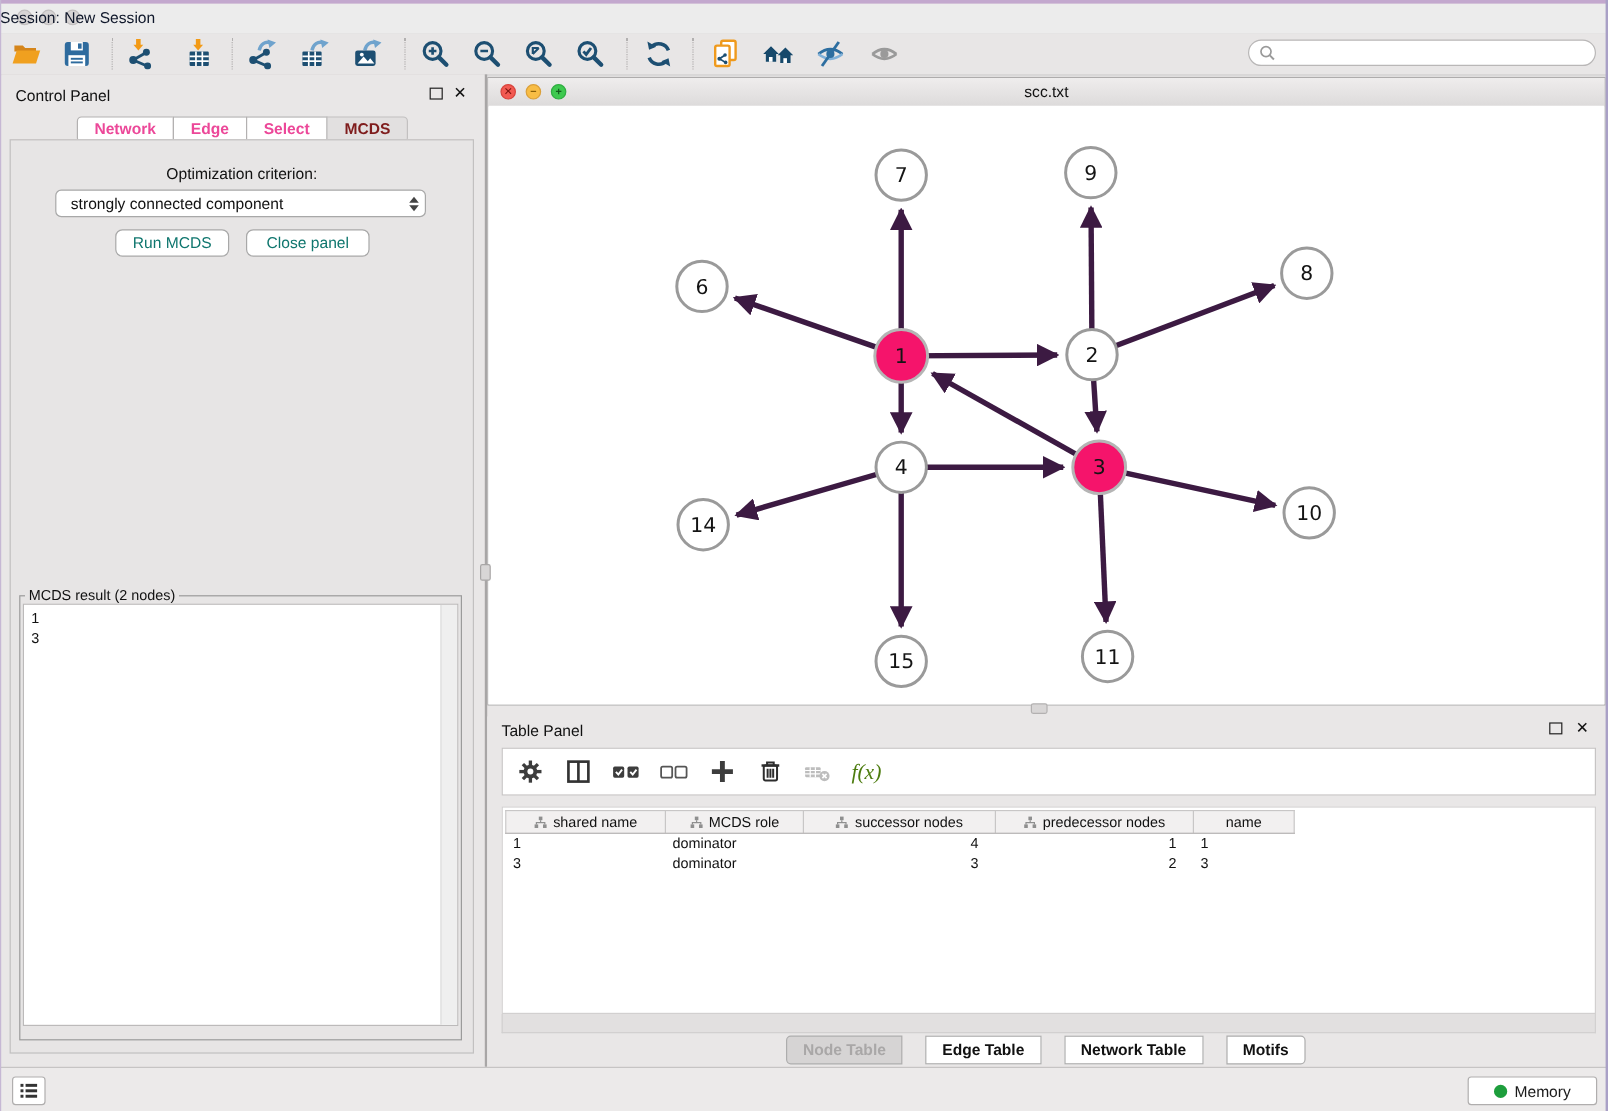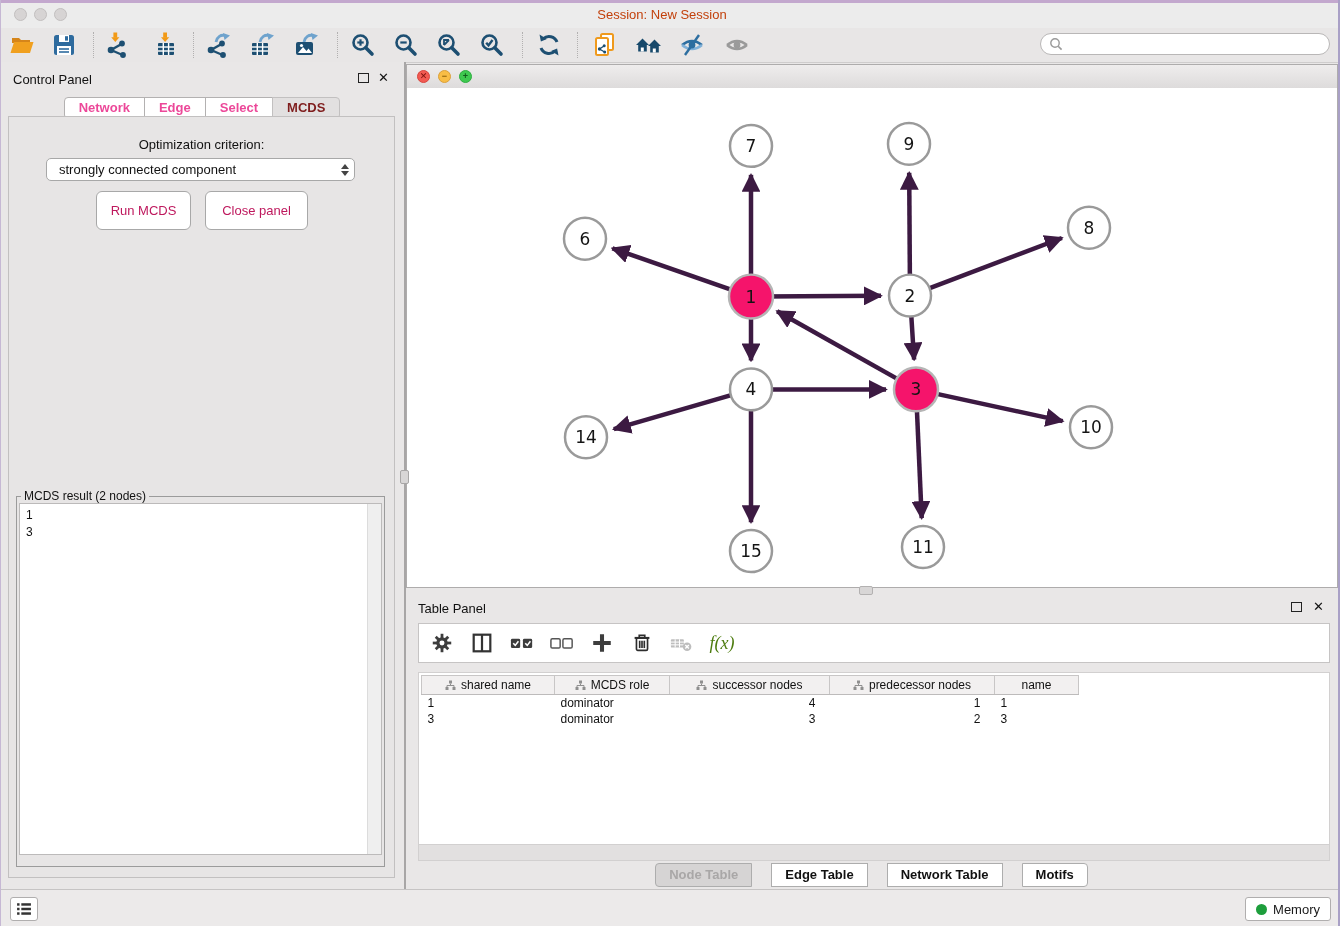--- a/index.html
+++ b/index.html
@@ -4,21 +4,21 @@
 <style>
   html,body{margin:0;padding:0;background:#555;}
   #app{position:relative;width:1340px;height:926px;background:#e9e7e7;overflow:hidden;
        font-family:"Liberation Sans","DejaVu Sans",sans-serif;font-size:13px;color:#1a1a1a;}
   .frame-top{position:absolute;left:0;top:0;right:0;height:3px;background:#c3a8ce;z-index:60;}
   .frame-right{position:absolute;right:0;top:0;width:2px;height:100%;background:#a9a0c6;z-index:60;}
   .frame-left{position:absolute;left:0;top:0;width:1px;height:100%;background:#c6b8d4;z-index:60;}
 
   
   .titlebar{position:absolute;left:0;top:3px;right:0;height:25px;background:#ececec;border-bottom:1px solid #d8d6d6;}
-  .titlebar .title{position:absolute;left:0;right:16px;top:4px;text-align:center;color:#c2410c;font-size:13px;}
+  .titlebar .title{position:absolute;left:0;right:16px;top:4px;color:#0f172a;font-size:13px;}
   .tl{position:absolute;top:5px;width:13px;height:13px;border-radius:50%;}
   .tl-gray{background:#d7d4d4;border:1px solid #c2bfbf;box-sizing:border-box;}
 
   
   .toolbar{position:absolute;left:0;top:28px;right:0;height:34px;background:#e8e6e6;border-bottom:1px solid #cfcdcd;}
   .tbicon{position:absolute;top:3px;width:28px;height:28px;display:flex;align-items:center;justify-content:center;}
   .tbsep{position:absolute;top:4px;width:0;height:26px;border-left:1px dotted #b2b0b0;}
   .searchbox{position:absolute;left:1040px;top:5px;width:290px;height:22px;background:#fff;border:1px solid #b9b7b7;border-radius:12px;display:flex;align-items:center;padding-left:8px;box-sizing:border-box;}
 
   
@@ -31,21 +31,21 @@
   .tab:first-child{border-top-left-radius:4px;border-bottom-left-radius:4px;}
   .tab:last-child{border-top-right-radius:4px;border-bottom-right-radius:4px;}
   .tab.disabled-active{background:#e2e0e0;color:#7f1d1d;border-color:#c2c0c0;}
   .cpane{position:absolute;left:7px;top:54px;width:387px;height:762px;background:#e7e5e5;border:1px solid #c2c0c0;box-sizing:border-box;}
   .optlabel{position:absolute;left:0;right:0;top:20px;text-align:center;font-size:13px;color:#111;}
   .selectbox{position:absolute;left:37px;top:41px;width:309px;height:23px;background:#fff;border:1px solid #a8a8a8;border-radius:5px;box-sizing:border-box;display:flex;align-items:center;}
   .selectbox .val{padding-left:12px;font-size:13px;color:#111;flex:1;}
   .stepper{width:18px;height:100%;display:flex;flex-direction:column;align-items:center;justify-content:center;gap:2px;border-left:0;}
   .tri-up{width:0;height:0;border-left:4px solid transparent;border-right:4px solid transparent;border-bottom:5px solid #444;}
   .tri-dn{width:0;height:0;border-left:4px solid transparent;border-right:4px solid transparent;border-top:5px solid #444;}
-  .btn{position:absolute;height:39px;background:#fff;border:1px solid #a8a8a8;border-radius:6px;font-size:13px;color:#be185d;display:flex;align-items:center;justify-content:center;box-sizing:border-box;}
+  .btn{position:absolute;height:23px;background:#fff;border:1px solid #a8a8a8;border-radius:6px;font-size:13px;color:#0f766e;display:flex;align-items:center;justify-content:center;box-sizing:border-box;}
   .resultset{position:absolute;left:7px;top:372px;width:369px;height:378px;border:1px solid #9b9b9b;margin:0;padding:0 2px 2px 2px;box-sizing:border-box;background:transparent;}
   .resultset legend{font-size:12px;color:#111;padding:0 3px;margin-left:2px;}
   .resultbox{position:relative;width:100%;height:352px;background:#fff;border:1px solid #bcbaba;box-sizing:border-box;overflow:hidden;}
   .resultbox .lines{padding:3px 6px;font-size:12px;line-height:17px;color:#111;}
   .scrolltrack{position:absolute;right:0;top:0;bottom:0;width:13px;background:#efefef;border-left:1px solid #dcdcdc;}
 
   
   .vsplit{position:absolute;left:404px;top:62px;width:2px;height:828px;background:#a8a6a6;}
   .vgrip{position:absolute;left:400px;top:470px;width:9px;height:14px;background:#d8d6d6;border:1px solid #a8a6a6;border-radius:2px;box-sizing:border-box;z-index:5;}
   .hgrip{position:absolute;left:859px;top:586px;width:14px;height:9px;background:#d8d6d6;border:1px solid #b3b1b1;border-radius:2px;box-sizing:border-box;z-index:5;}
@@ -313,20 +313,21 @@
   </div>
 
   <div class="vsplit"></div>
   <div class="vgrip"></div>
 
   <div class="netwin">
     <div class="netbar">
       <span class="nl" style="left:10px;background:#f25a52;border:1px solid #d8453e;color:#7c100c">✕</span>
       <span class="nl" style="left:31px;background:#f8bd45;border:1px solid #dba03a;color:#8a5f07">−</span>
       <span class="nl" style="left:52px;background:#3ec94f;border:1px solid #2fae41;color:#125d1d">+</span>
+      <div class="title">scc.txt</div>
     </div>
     <div class="netcanvas">
       <svg id="graph-svg" viewBox="0 0 930 500" preserveAspectRatio="none">
         <defs>
           <marker id="arrowhead" viewBox="0 0 10 10" refX="9" refY="5" markerWidth="4.2" markerHeight="4.2" orient="auto" markerUnits="strokeWidth">
             <path id="arrowhead-path" d="M0,0 L10,5 L0,10 z" fill="#3c1a42"></path>
           </marker>
         </defs>
       <line x1="344" y1="209" x2="344.0" y2="87.0" stroke="#3c1a42" stroke-width="4.5" marker-end="url(#arrowhead)"></line>
           <line x1="344" y1="209" x2="205.4" y2="160.6" stroke="#3c1a42" stroke-width="4.5" marker-end="url(#arrowhead)"></line>
@@ -551,18 +552,18 @@
           <g fill="#333">
             <rect x="4" y="5.5" width="3.2" height="3.2"></rect>
             <rect x="9.5" y="5.5" width="12.5" height="3.2"></rect>
             <rect x="4" y="11.4" width="3.2" height="3.2"></rect>
             <rect x="9.5" y="11.4" width="12.5" height="3.2"></rect>
             <rect x="4" y="17.3" width="3.2" height="3.2"></rect>
             <rect x="9.5" y="17.3" width="12.5" height="3.2"></rect>
           </g>
         </svg>
     </div>
-    <div class="sbtn" style="right:9px;top:7px;height:24px;padding:0 10px">
+    <div class="sbtn" style="right:9px;top:7px;height:24px;padding:0 21px">
       <span class="memdot"></span>
       <span style="font-size:13px">Memory</span>
     </div>
   </div>
 </div>
 
 </body></html>

